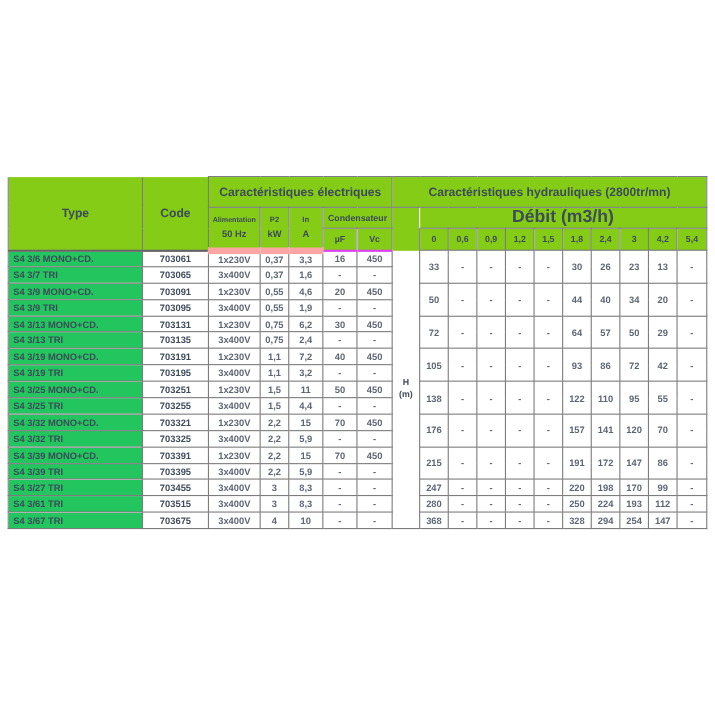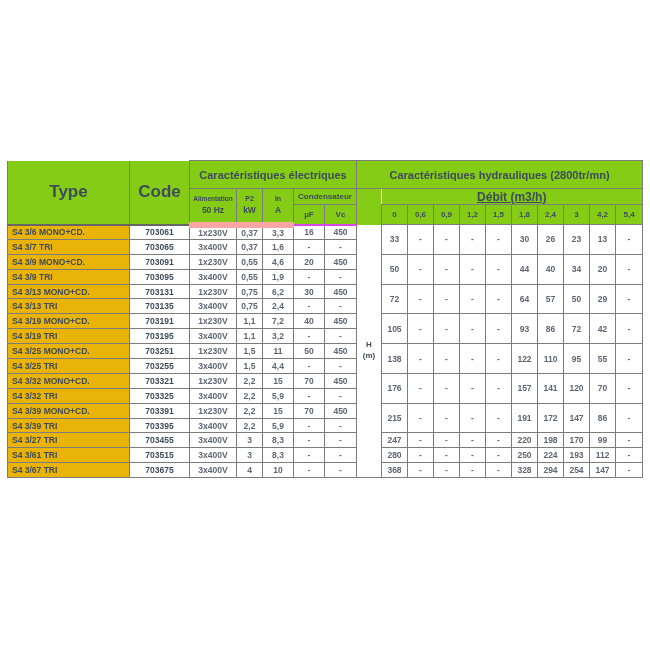--- a/index.html
+++ b/index.html
@@ -11,38 +11,38 @@
     position: absolute; left: 7px; top: 160px; width: 636px;
     border-collapse: collapse; table-layout: fixed;
   }
   th, td {
     border: 1px solid #7c7c7c; text-align: center; vertical-align: middle;
     padding: 0; color: #3e4b5a; white-space: nowrap; overflow: hidden;
   }
 
   
   thead th { font-weight: bold; background: #84cc16; }
-  th.corner { border-top: none; font-size: 17px; border-bottom: 2px solid #666; }
+  th.corner { border-top: none; font-size: 11px; border-bottom: 2px solid #666; }
   th.sec   { height: 28px; font-size: 11px; }
   tr.hr2 th { height: 16px; }
   tr.hr3 th { height: 20px; font-size: 8px; }
   th.stack { border-bottom: 6px solid #fca5a5; }
   th.stack .top { font-size: 7px; padding-top: 3px; }
   th.stack .top.tiny { font-size: 6.5px; }
   th.stack .bot { font-size: 8.5px; padding: 3px 0 3px 0; }
   th.cond { font-size: 8px; }
   th.unit { border-bottom: 2px solid #d946ef; }
   th.hempty { border-bottom: none; border-right: none; }
-  th.debit { font-size: 12px; border-left: none; text-decoration: underline; }
+  th.debit { font-size: 16px; border-left: none; }
   th.tick { font-size: 9.5px; }
 
   
   tbody td { height: 14.9px; font-size: 8.5px; }
   td.type {
-    background: #eab308; text-align: left; padding-left: 4px;
+    background: #22c55e; text-align: left; padding-left: 4px;
     font-weight: bold; color: #3e4b5a;
   }
   td.code { font-weight: bold; color: #3e4b5a; margin-top: 23px; }
   td.val  { font-weight: bold; color: #5d6673; }
   td.hm   { border-top: none; border-right: none; font-weight: bold; font-size: 8px; line-height: 1.35; background: #ffffff; }
 </style>
 </head>
 <body>
 
 <div class="page">

